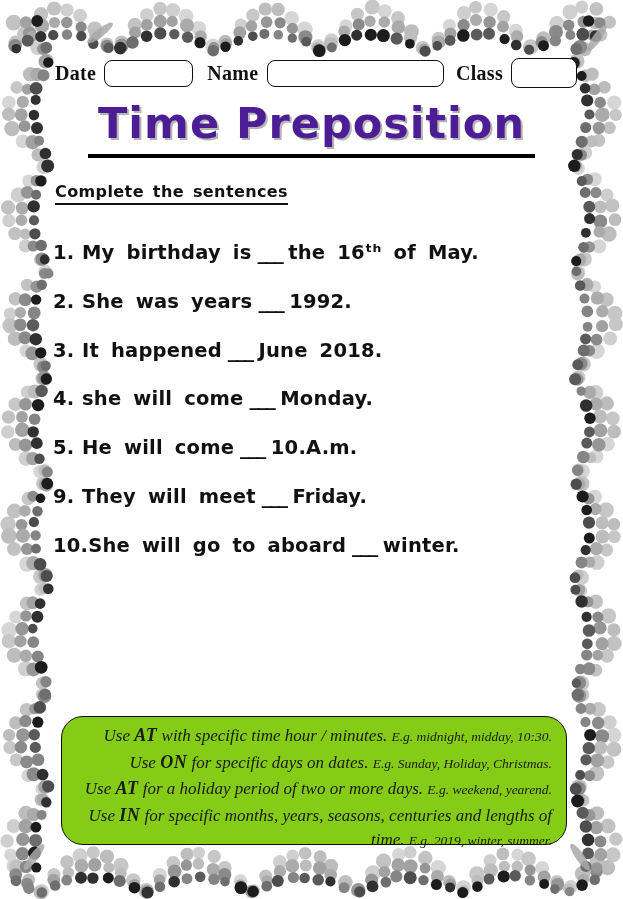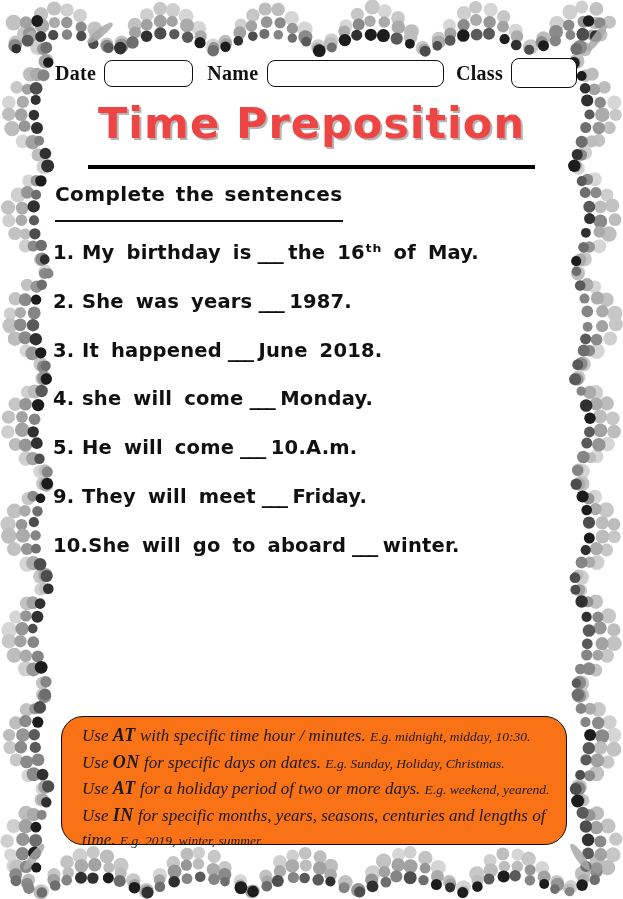--- a/index.html
+++ b/index.html
@@ -15,37 +15,37 @@
        font:16px "Liberation Serif",serif;padding:0 6px;outline:none;}
   .date-box{width:89px;height:27px;margin-left:8px;}
   .name-lab{margin-left:14px;}
   .name-box{width:177px;height:27px;margin-left:9px;}
   .class-lab{margin-left:auto;}
   .class-box{width:66px;height:30px;margin-left:8px;}
 
   
   .title-wrap{position:absolute;top:100px;left:0;width:100%;text-align:center;}
   .title{display:inline-block;font-family:"DejaVu Sans",sans-serif;font-weight:700;font-size:43px;
-         letter-spacing:1px;color:#ef4444;text-shadow:2px 2px 0 #b5b5b5;
-         border-bottom:4px solid #000;padding:0 10px 18px 10px;line-height:1.1;}
+         letter-spacing:1px;color:#4c1d95;text-shadow:2px 2px 0 #b5b5b5;
+         border-bottom:4px solid #000;padding:0 10px 7px 10px;line-height:1.1;}
 
   
-  .heading{position:absolute;top:182px;left:55px;font-weight:700;font-size:20px;
-           letter-spacing:.4px;word-spacing:3px;border-bottom:2px solid #111;padding-bottom:14px;}
+  .heading{position:absolute;top:182px;left:55px;font-weight:700;font-size:16px;
+           letter-spacing:.4px;word-spacing:3px;border-bottom:2px solid #111;padding-bottom:2px;}
 
   
   .sentences{position:absolute;top:229px;left:53px;right:36px;}
   .sentence{height:48.8px;font-weight:700;font-size:19.5px;letter-spacing:.2px;word-spacing:5px;
             white-space:nowrap;}
   .s-num{display:inline-block;min-width:29px;}
   .s-blank{display:inline-block;margin:12px 6px;letter-spacing:-1.5px;}
 
   
   .rules{position:absolute;top:716px;left:61px;width:506px;height:129px;box-sizing:border-box;
-         border:1.7px solid #0d0d0d;border-radius:22px;background:#f97316;padding:6px 14px 4px 20px;}
+         border:1.7px solid #0d0d0d;border-radius:22px;background:#84cc16;padding:6px 14px 4px 20px;text-align:right;}
   .rule{margin:0;font-family:"Liberation Serif",serif;font-style:italic;font-size:17px;
         line-height:24.6px;color:#1a1a1a;}
   .r-key{font-weight:700;font-size:18px;letter-spacing:.5px;}
   .r-eg{font-size:13.5px;}
 </style>
 </head>
 <body>
 
 <svg id="border-svg" width="623" height="899" viewBox="0 0 623 899">
     <circle cx="15.5" cy="42.6" r="7.0" fill="#c2c2c2"></circle>
@@ -727,21 +727,21 @@
 
   <div class="title-wrap">
     <span class="title">Time Preposition</span>
   </div>
 
   <div class="heading">Complete the sentences</div>
 
   <div class="sentences">
   <div class="sentence"><span class="s-num">1.</span><span class="s-before">My birthday is</span><span class="s-blank">___</span><span class="s-after">the 16ᵗʰ of May.</span></div>
 
-  <div class="sentence"><span class="s-num">2.</span><span class="s-before">She was years</span><span class="s-blank">___</span><span class="s-after">1987.</span></div>
+  <div class="sentence"><span class="s-num">2.</span><span class="s-before">She was years</span><span class="s-blank">___</span><span class="s-after">1992.</span></div>
 
   <div class="sentence"><span class="s-num">3.</span><span class="s-before">It happened</span><span class="s-blank">___</span><span class="s-after">June 2018.</span></div>
 
   <div class="sentence"><span class="s-num">4.</span><span class="s-before">she will come</span><span class="s-blank">___</span><span class="s-after">Monday.</span></div>
 
   <div class="sentence"><span class="s-num">5.</span><span class="s-before">He will come</span><span class="s-blank">___</span><span class="s-after">10.A.m.</span></div>
 
 
 
 

